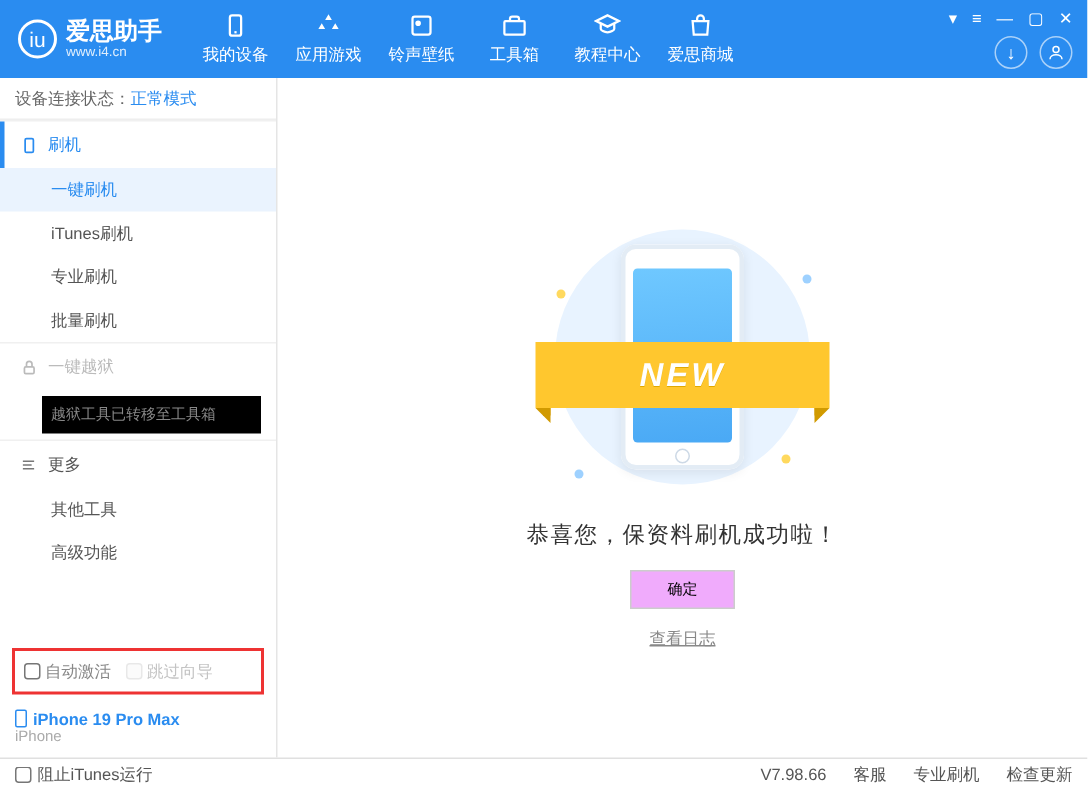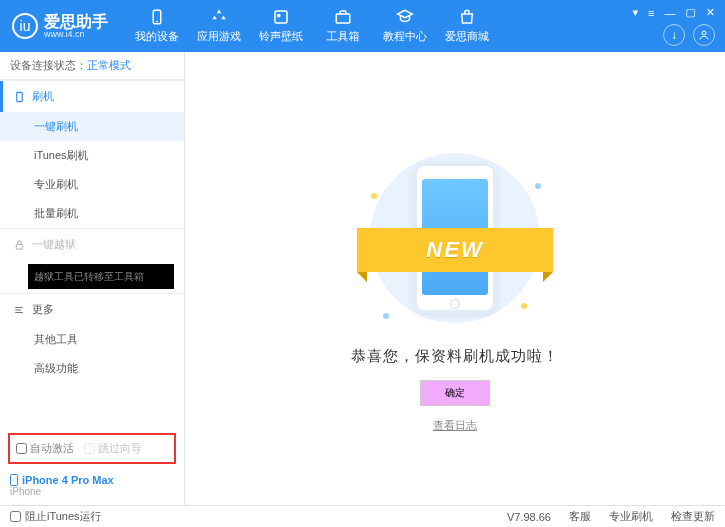--- a/index.html
+++ b/index.html
@@ -195,21 +195,21 @@
       <label>
           <input type="checkbox" style="">
           <span>自动激活</span>
         </label>
       <label class="disabled">
           <input type="checkbox" disabled="" style="">
           <span>跳过向导</span>
         </label>
     </div>
     <div class="device-info">
-      <div><span class="phone-ico"></span><span class="device-name">iPhone 4 Pro Max</span></div>
+      <div><span class="phone-ico"></span><span class="device-name">iPhone 19 Pro Max</span></div>
       <div class="device-type">iPhone</div>
     </div>
   </div>
 
   <div class="main">
     <div class="illustration">
       <div class="bg-circle"></div>
       <div class="dots">
           <span style="left:6px;top:50px"></span>
           <span style="right:4px;top:40px;background:#9ed1ff"></span>

